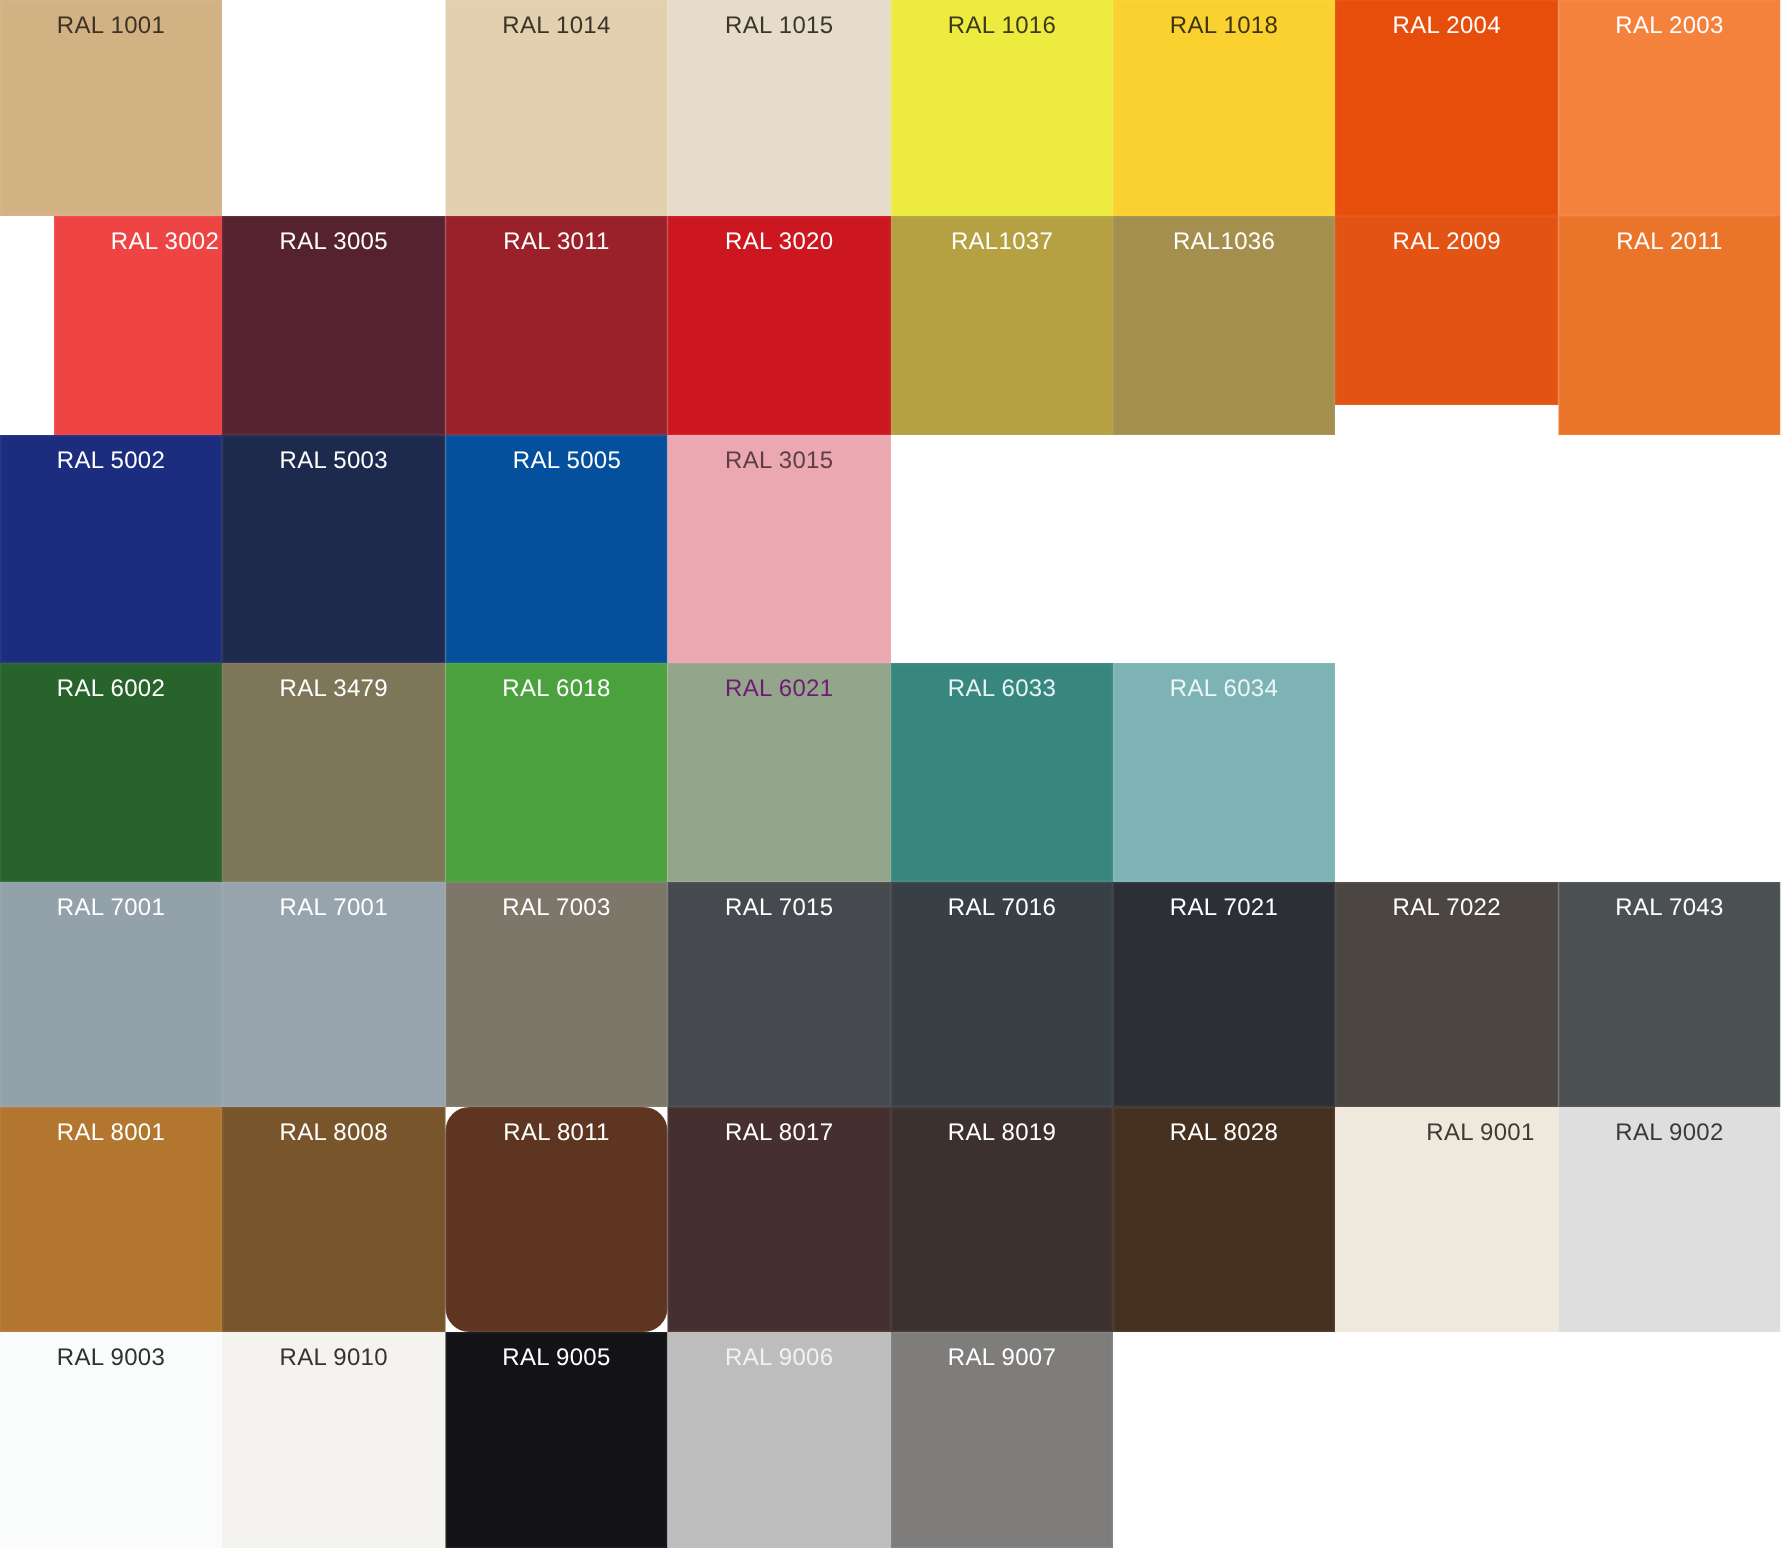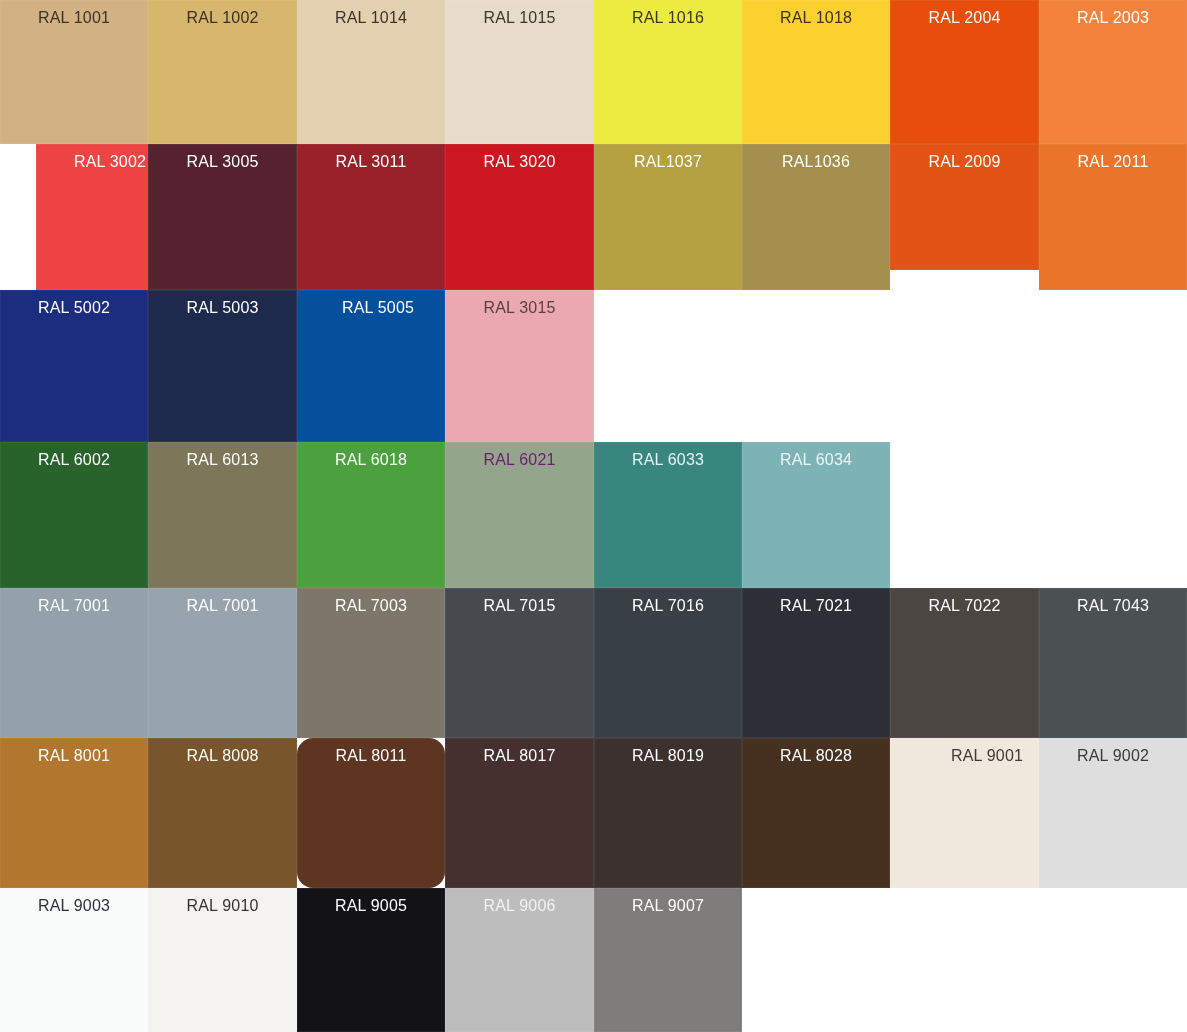--- a/index.html
+++ b/index.html
@@ -47,23 +47,20 @@
     pointer-events: none;
     box-shadow: inset 0 0 0 1px rgba(255,255,255,0.06);
   }
 </style>
 </head>
 <body>
 
 <div id="chart" style="background: rgb(255, 255, 255);">
     <div class="swatch" style="left: 0px; top: 0px; width: 148px; height: 144px; background: rgb(210, 177, 131);">
       <span class="swatch-label" style="color: rgb(60, 50, 40);">RAL 1001</span>
-    </div>
-    <div class="swatch" style="left: 148px; top: 0px; width: 149px; height: 144px; background: rgb(214, 183, 109);">
-      <span class="swatch-label" style="color: rgb(58, 49, 36);">RAL 1002</span>
     </div>
     <div class="swatch" style="left: 297px; top: 0px; width: 148px; height: 144px; background: rgb(226, 208, 174);">
       <span class="swatch-label" style="color: rgb(58, 51, 42);">RAL 1014</span>
     </div>
     <div class="swatch" style="left: 445px; top: 0px; width: 149px; height: 144px; background: rgb(230, 220, 201);">
       <span class="swatch-label" style="color: rgb(59, 53, 44);">RAL 1015</span>
     </div>
     <div class="swatch" style="left: 594px; top: 0px; width: 148px; height: 144px; background: rgb(237, 235, 63);">
       <span class="swatch-label" style="color: rgb(59, 58, 28);">RAL 1016</span>
     </div>
@@ -109,21 +106,21 @@
     <div class="swatch" style="left: 297px; top: 290px; width: 148px; height: 152px; background: rgb(4, 80, 156);">
       <span class="swatch-label" style="color: rgb(255, 255, 255); padding-left: 14px;">RAL 5005</span>
     </div>
     <div class="swatch" style="left: 445px; top: 290px; width: 149px; height: 152px; background: rgb(236, 168, 176);">
       <span class="swatch-label" style="color: rgb(91, 63, 68);">RAL 3015</span>
     </div>
     <div class="swatch" style="left: 0px; top: 442px; width: 148px; height: 146px; background: rgb(39, 99, 43);">
       <span class="swatch-label" style="color: rgb(255, 255, 255);">RAL 6002</span>
     </div>
     <div class="swatch" style="left: 148px; top: 442px; width: 149px; height: 146px; background: rgb(126, 118, 89);">
-      <span class="swatch-label" style="color: rgb(255, 255, 255);">RAL 6013</span>
+      <span class="swatch-label" style="color: rgb(255, 255, 255);">RAL 3479</span>
     </div>
     <div class="swatch" style="left: 297px; top: 442px; width: 148px; height: 146px; background: rgb(75, 161, 62);">
       <span class="swatch-label" style="color: rgb(255, 255, 255);">RAL 6018</span>
     </div>
     <div class="swatch" style="left: 445px; top: 442px; width: 149px; height: 146px; background: rgb(147, 166, 140);">
       <span class="swatch-label" style="color: #701a75;">RAL 6021</span>
     </div>
     <div class="swatch" style="left: 594px; top: 442px; width: 148px; height: 146px; background: rgb(55, 135, 127);">
       <span class="swatch-label" style="color: rgb(230, 244, 244);">RAL 6033</span>
     </div>

